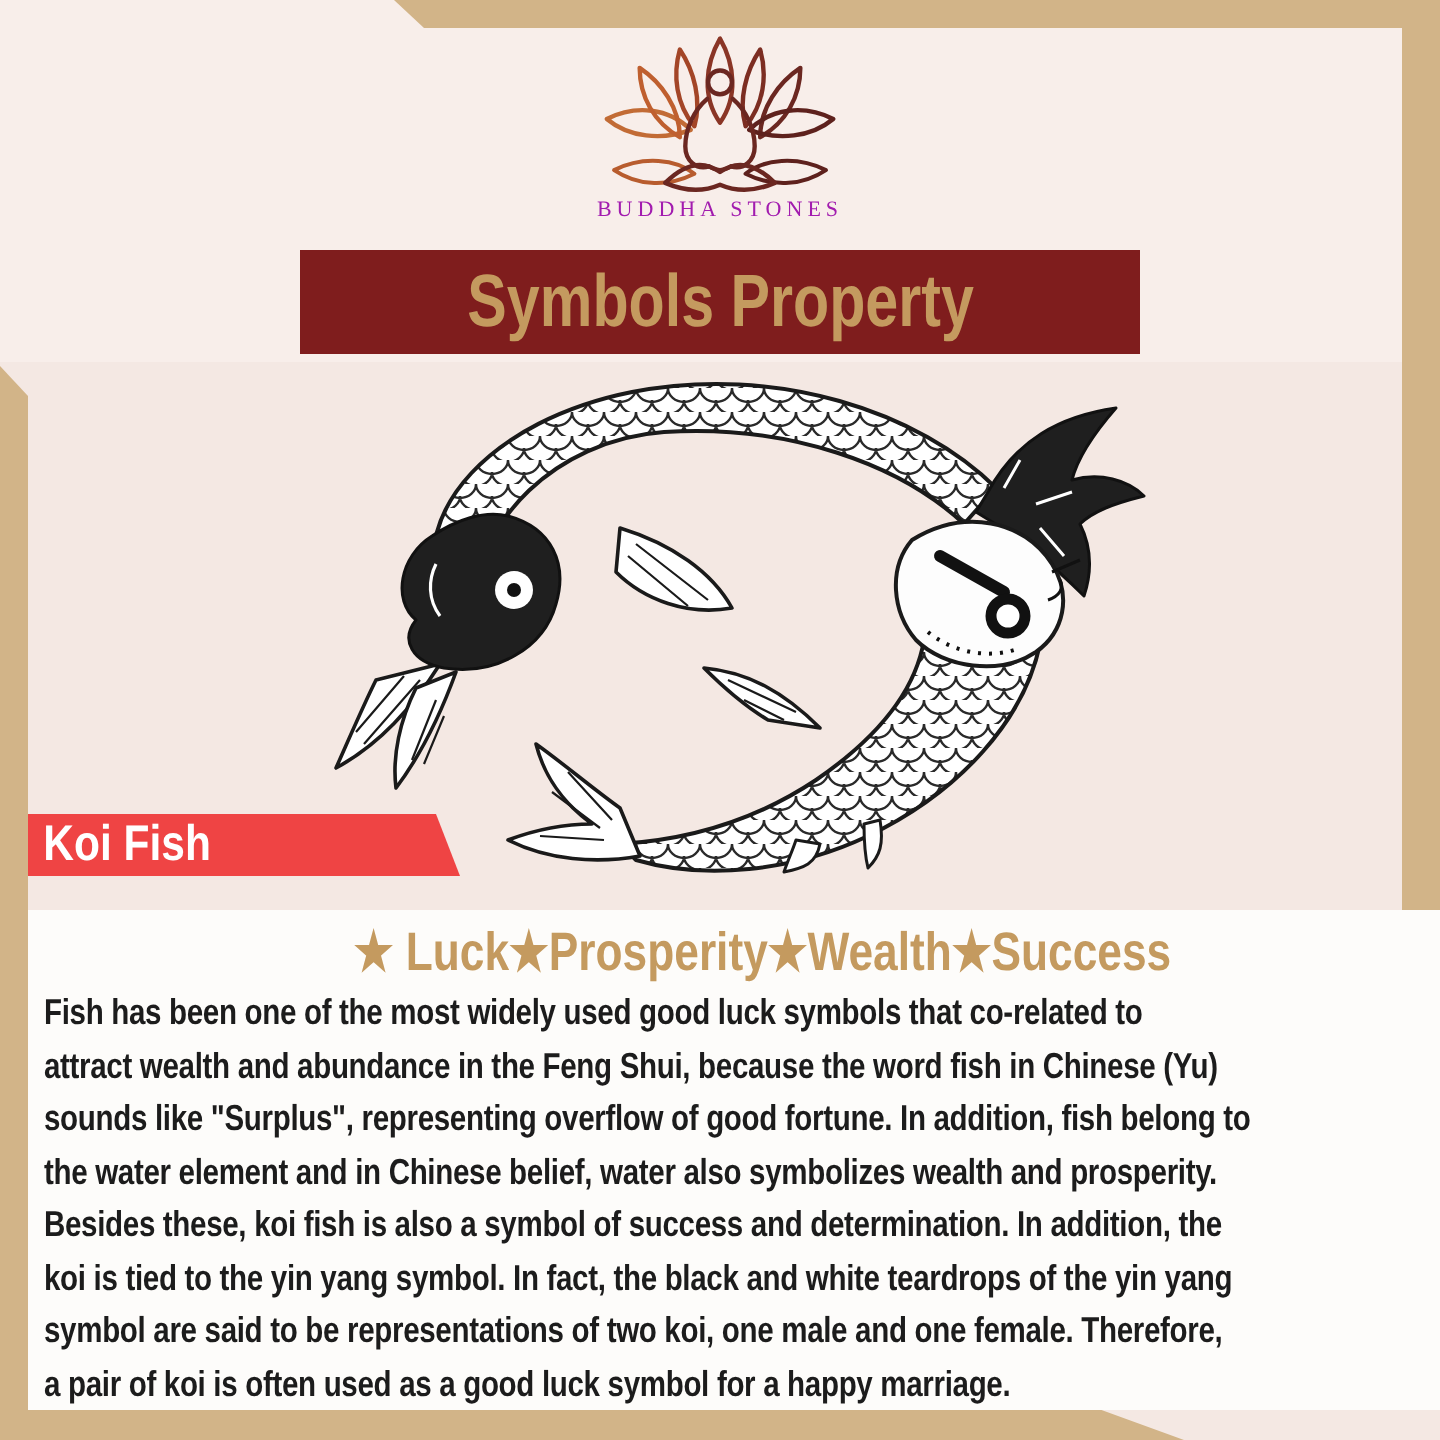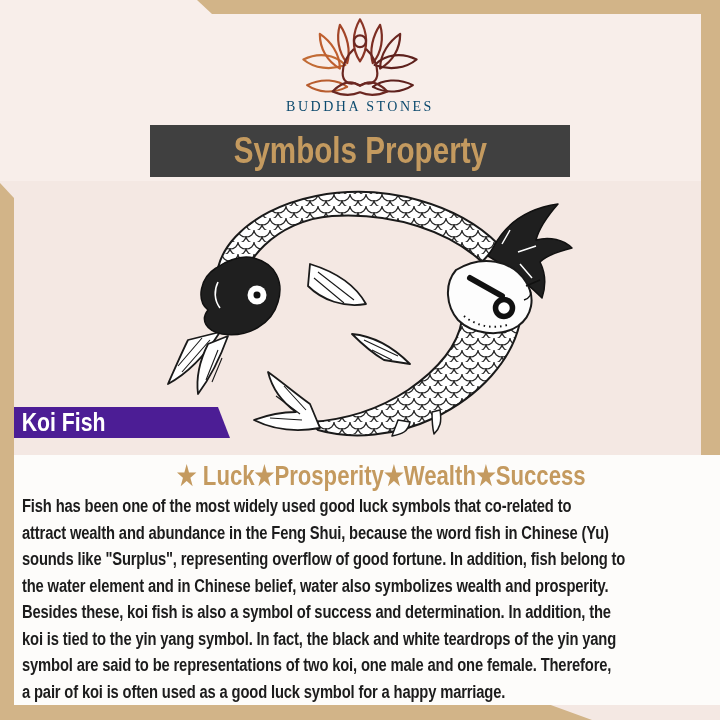--- a/index.html
+++ b/index.html
@@ -15,37 +15,37 @@
   .frame-right{left:701px;top:0;width:19px;height:540px;
     clip-path:polygon(0 0,19px 0,19px 540px,0 516px);}
   .frame-left{left:0;top:183px;width:14px;height:537px;
     clip-path:polygon(0 0,14px 15px,14px 537px,0 537px);}
   .frame-bottom{left:0;top:704px;width:600px;height:16px;
     clip-path:polygon(0 0,548px 0,592px 16px,0 16px);}
   
   .logo{position:absolute;left:285px;top:12px;width:150px;height:84px;}
   .brand{
     position:absolute;left:0;top:99px;width:720px;text-align:center;
-    font-family:"Liberation Serif",serif;font-size:14px;letter-spacing:2.5px;
-    color:#0c4a6e;font-weight:400;
+    font-family:"Liberation Serif",serif;font-size:11px;letter-spacing:2.5px;
+    color:#a21caf;font-weight:400;
   }
   
   .title-box{
     position:absolute;left:150px;top:125px;width:420px;height:52px;
-    background:#404040;display:flex;align-items:center;justify-content:center;
+    background:#7f1d1d;display:flex;align-items:center;justify-content:center;
   }
   .title-text{
     display:inline-block;transform:scaleX(0.8);transform-origin:50% 50%;
     font-size:37px;font-weight:bold;color:#c49a5f;white-space:nowrap;letter-spacing:0;
   }
   
   .koi{position:absolute;left:158px;top:182px;width:424px;height:256px;}
   
   .section-ribbon{
-    position:absolute;left:14px;top:407px;width:216px;height:31px;background:#4c1d95;
+    position:absolute;left:14px;top:407px;width:216px;height:31px;background:#ef4444;
     clip-path:polygon(0 0,204px 0,216px 31px,0 31px);
     display:flex;align-items:center;
   }
   .section-text{
     display:inline-block;transform:scaleX(0.85);transform-origin:0 50%;
     padding-left:9px;font-size:25px;font-weight:bold;color:#ffffff;white-space:nowrap;
   }
   
   .card{
     position:absolute;left:14px;top:455px;width:687px;height:250px;

